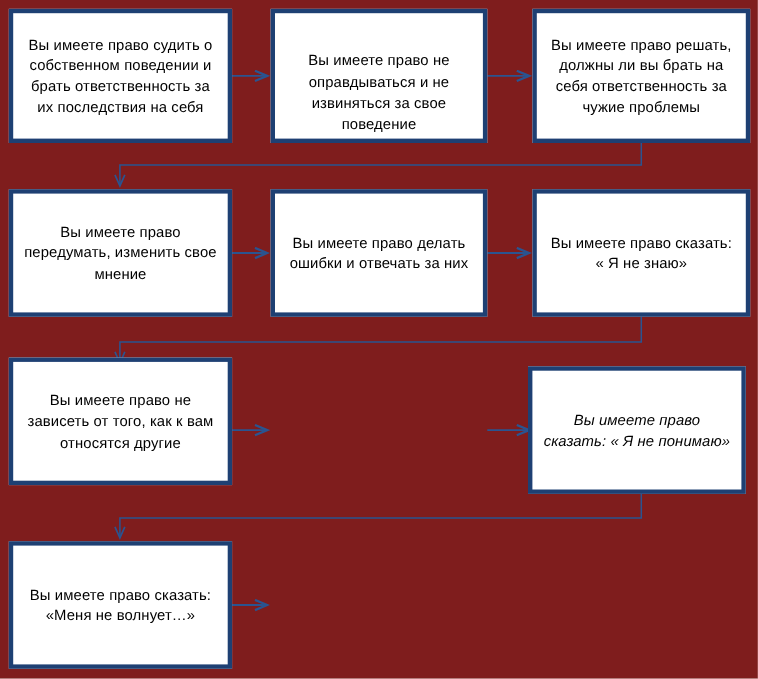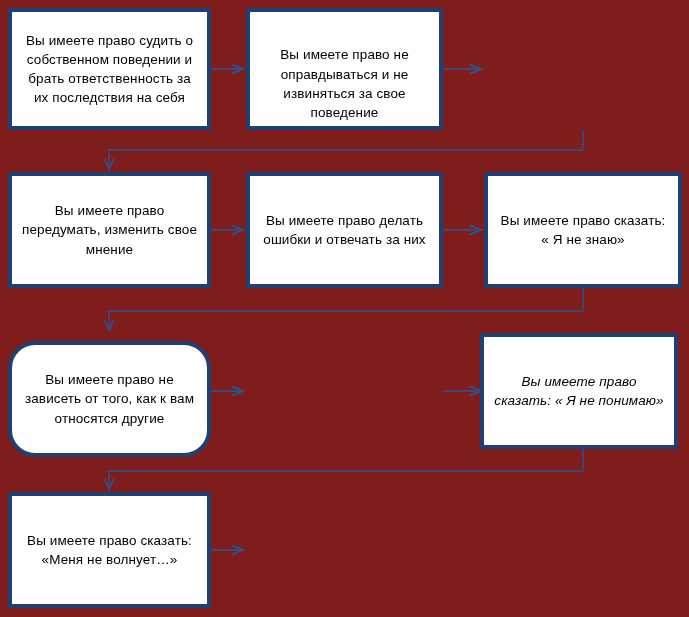--- a/index.html
+++ b/index.html
@@ -34,21 +34,21 @@
 
   
   #n1 { left: 8px;   top: 8px;   width: 203px; height: 122px; }
   #n2 { left: 246px; top: 8px;   width: 197px; height: 122px; align-items: flex-end; }
   #n3 { left: 484px; top: 8px;   width: 198px; height: 122px; }
   
   #n4 { left: 8px;   top: 172px; width: 203px; height: 116px; }
   #n5 { left: 246px; top: 172px; width: 197px; height: 116px; }
   #n6 { left: 484px; top: 172px; width: 198px; height: 116px; }
   
-  #n7 { left: 8px;   top: 341px; width: 203px; height: 116px; border-radius: 27px; }
+  #n7 { left: 8px;   top: 325px; width: 203px; height: 116px; }
   #n8 { left: 246px; top: 333px; width: 197px; height: 116px; }
   #n9 { left: 480px; top: 333px; width: 198px; height: 116px; font-style: italic; }
   
   #n10 { left: 8px;   top: 492px; width: 203px; height: 116px; }
   #n11 { left: 246px; top: 492px; width: 197px; height: 116px; }
 
   .connector {
     position: absolute;
     left: 0;
     top: 0;
@@ -89,20 +89,23 @@
 
     <line x1="211" y1="550" x2="243" y2="550" stroke="#2a5490" stroke-width="1.6" marker-end="url(#arrowhead)"></line>
   </svg>
 
   <div class="node" id="n1">
     <span>Вы имеете право судить о собственном поведении и брать ответственность за их последствия на себя</span>
   </div>
   <div class="node" id="n2">
     <span>Вы имеете право не оправдываться и не извиняться за свое поведение</span>
   </div>
+  <div class="node" id="n3">
+    <span>Вы имеете право решать, должны ли вы брать на себя ответственность за чужие проблемы</span>
+  </div>
 
   <div class="node" id="n4">
     <span>Вы имеете право передумать, изменить свое мнение</span>
   </div>
   <div class="node" id="n6">
     <span>Вы имеете право сказать: « Я не знаю»</span>
   </div>
   <div class="node" id="n5">
     <span>Вы имеете право делать ошибки и отвечать за них</span>
   </div>

